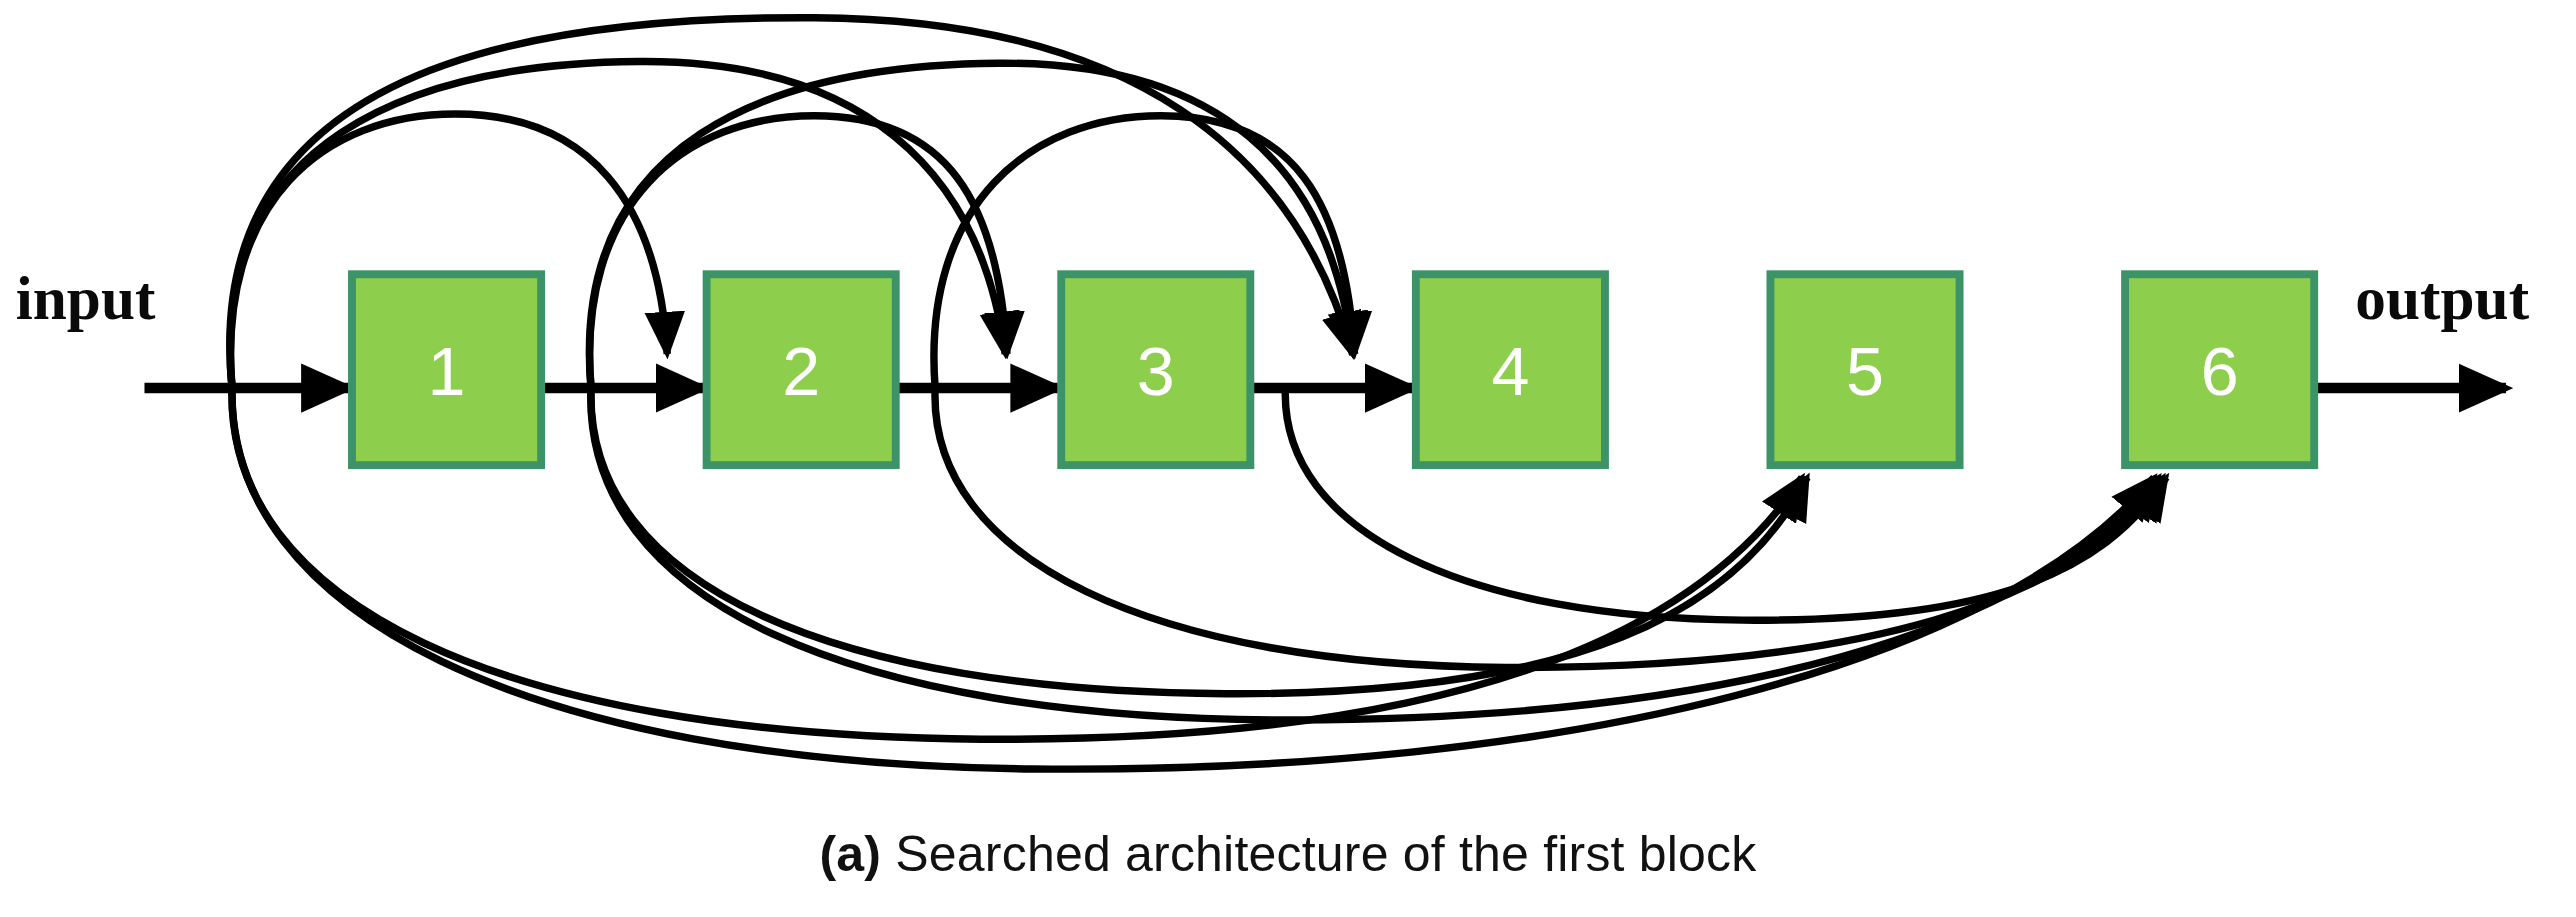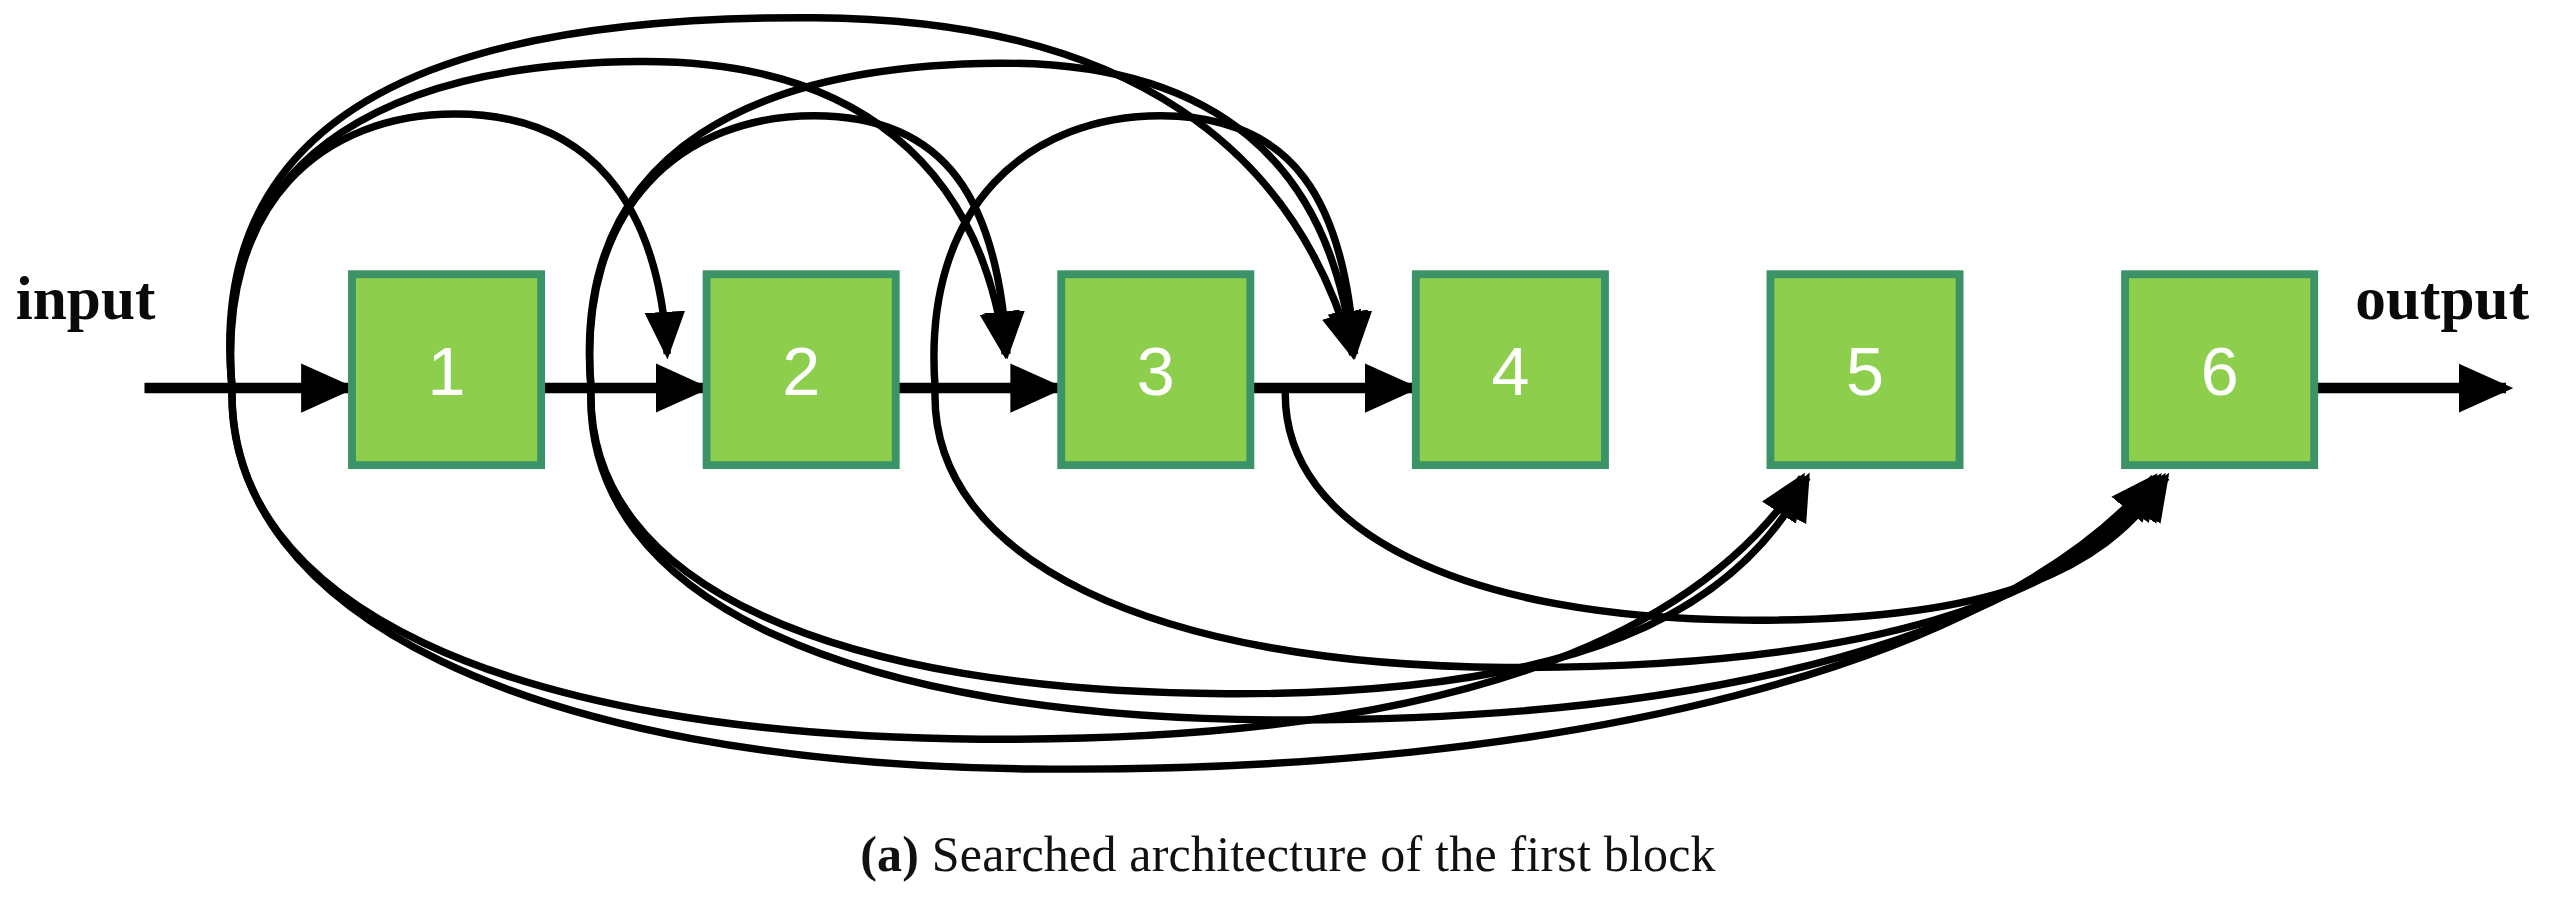--- a/index.html
+++ b/index.html
@@ -57,21 +57,21 @@
     stroke-width: 8.5;
     fill: none;
     stroke-linecap: butt;
   }
   .caption {
     position: absolute;
     left: 0;
     top: 825px;
     width: 2576px;
     text-align: center;
-    font-family: Liberation Serif, serif;
+    font-family: Liberation Sans, sans-serif;
     font-size: 50px;
     color: #111111;
     letter-spacing: 0.2px;
     white-space: nowrap;
   }
   .caption b { font-weight: bold; }
 </style>
 </head>
 <body>
 

